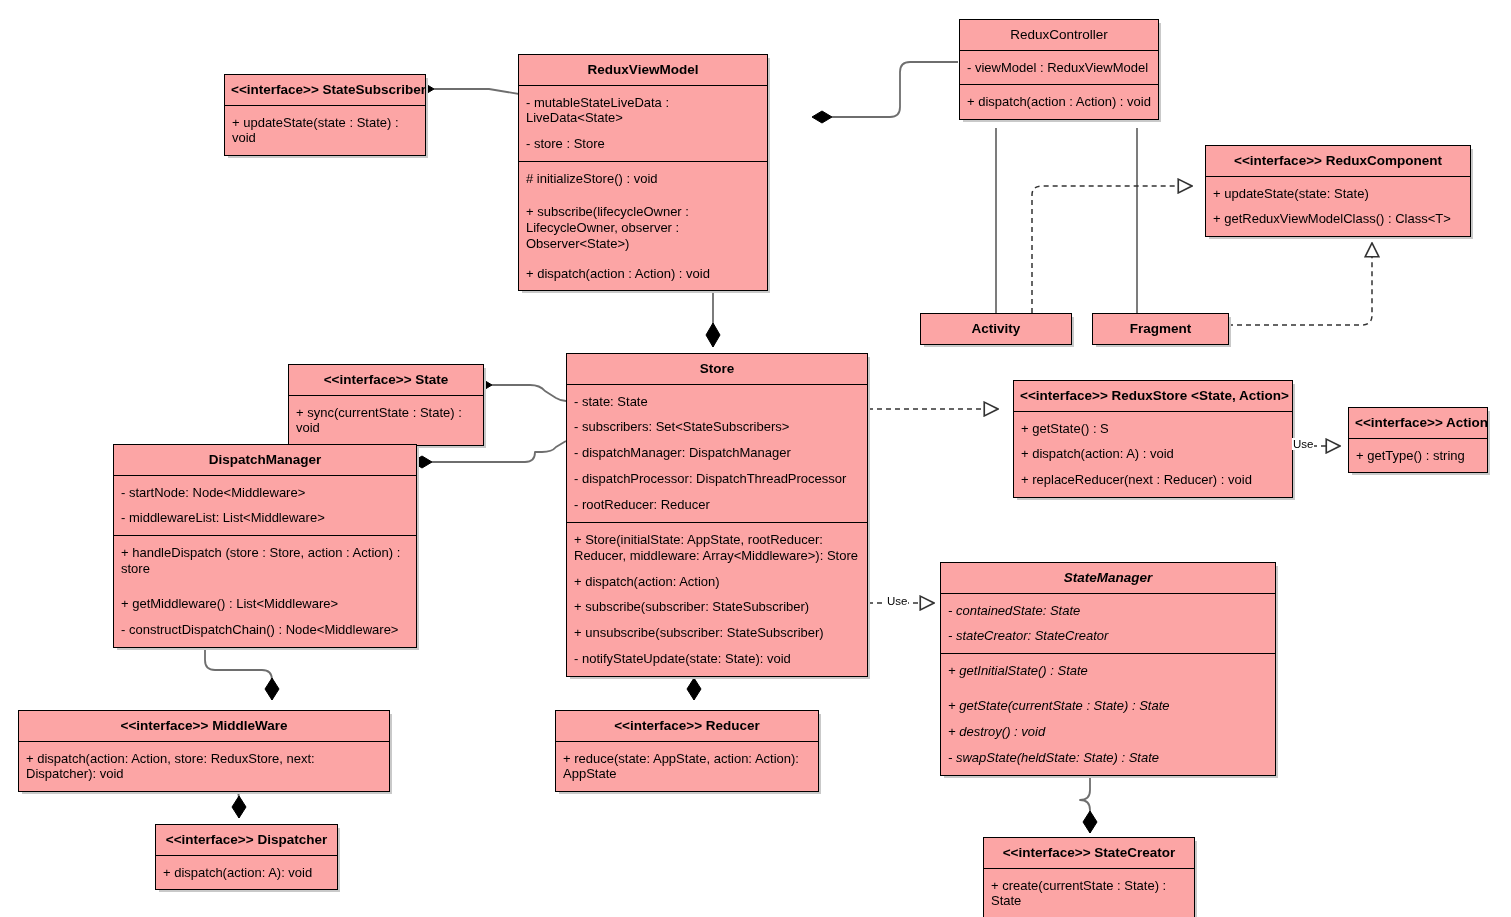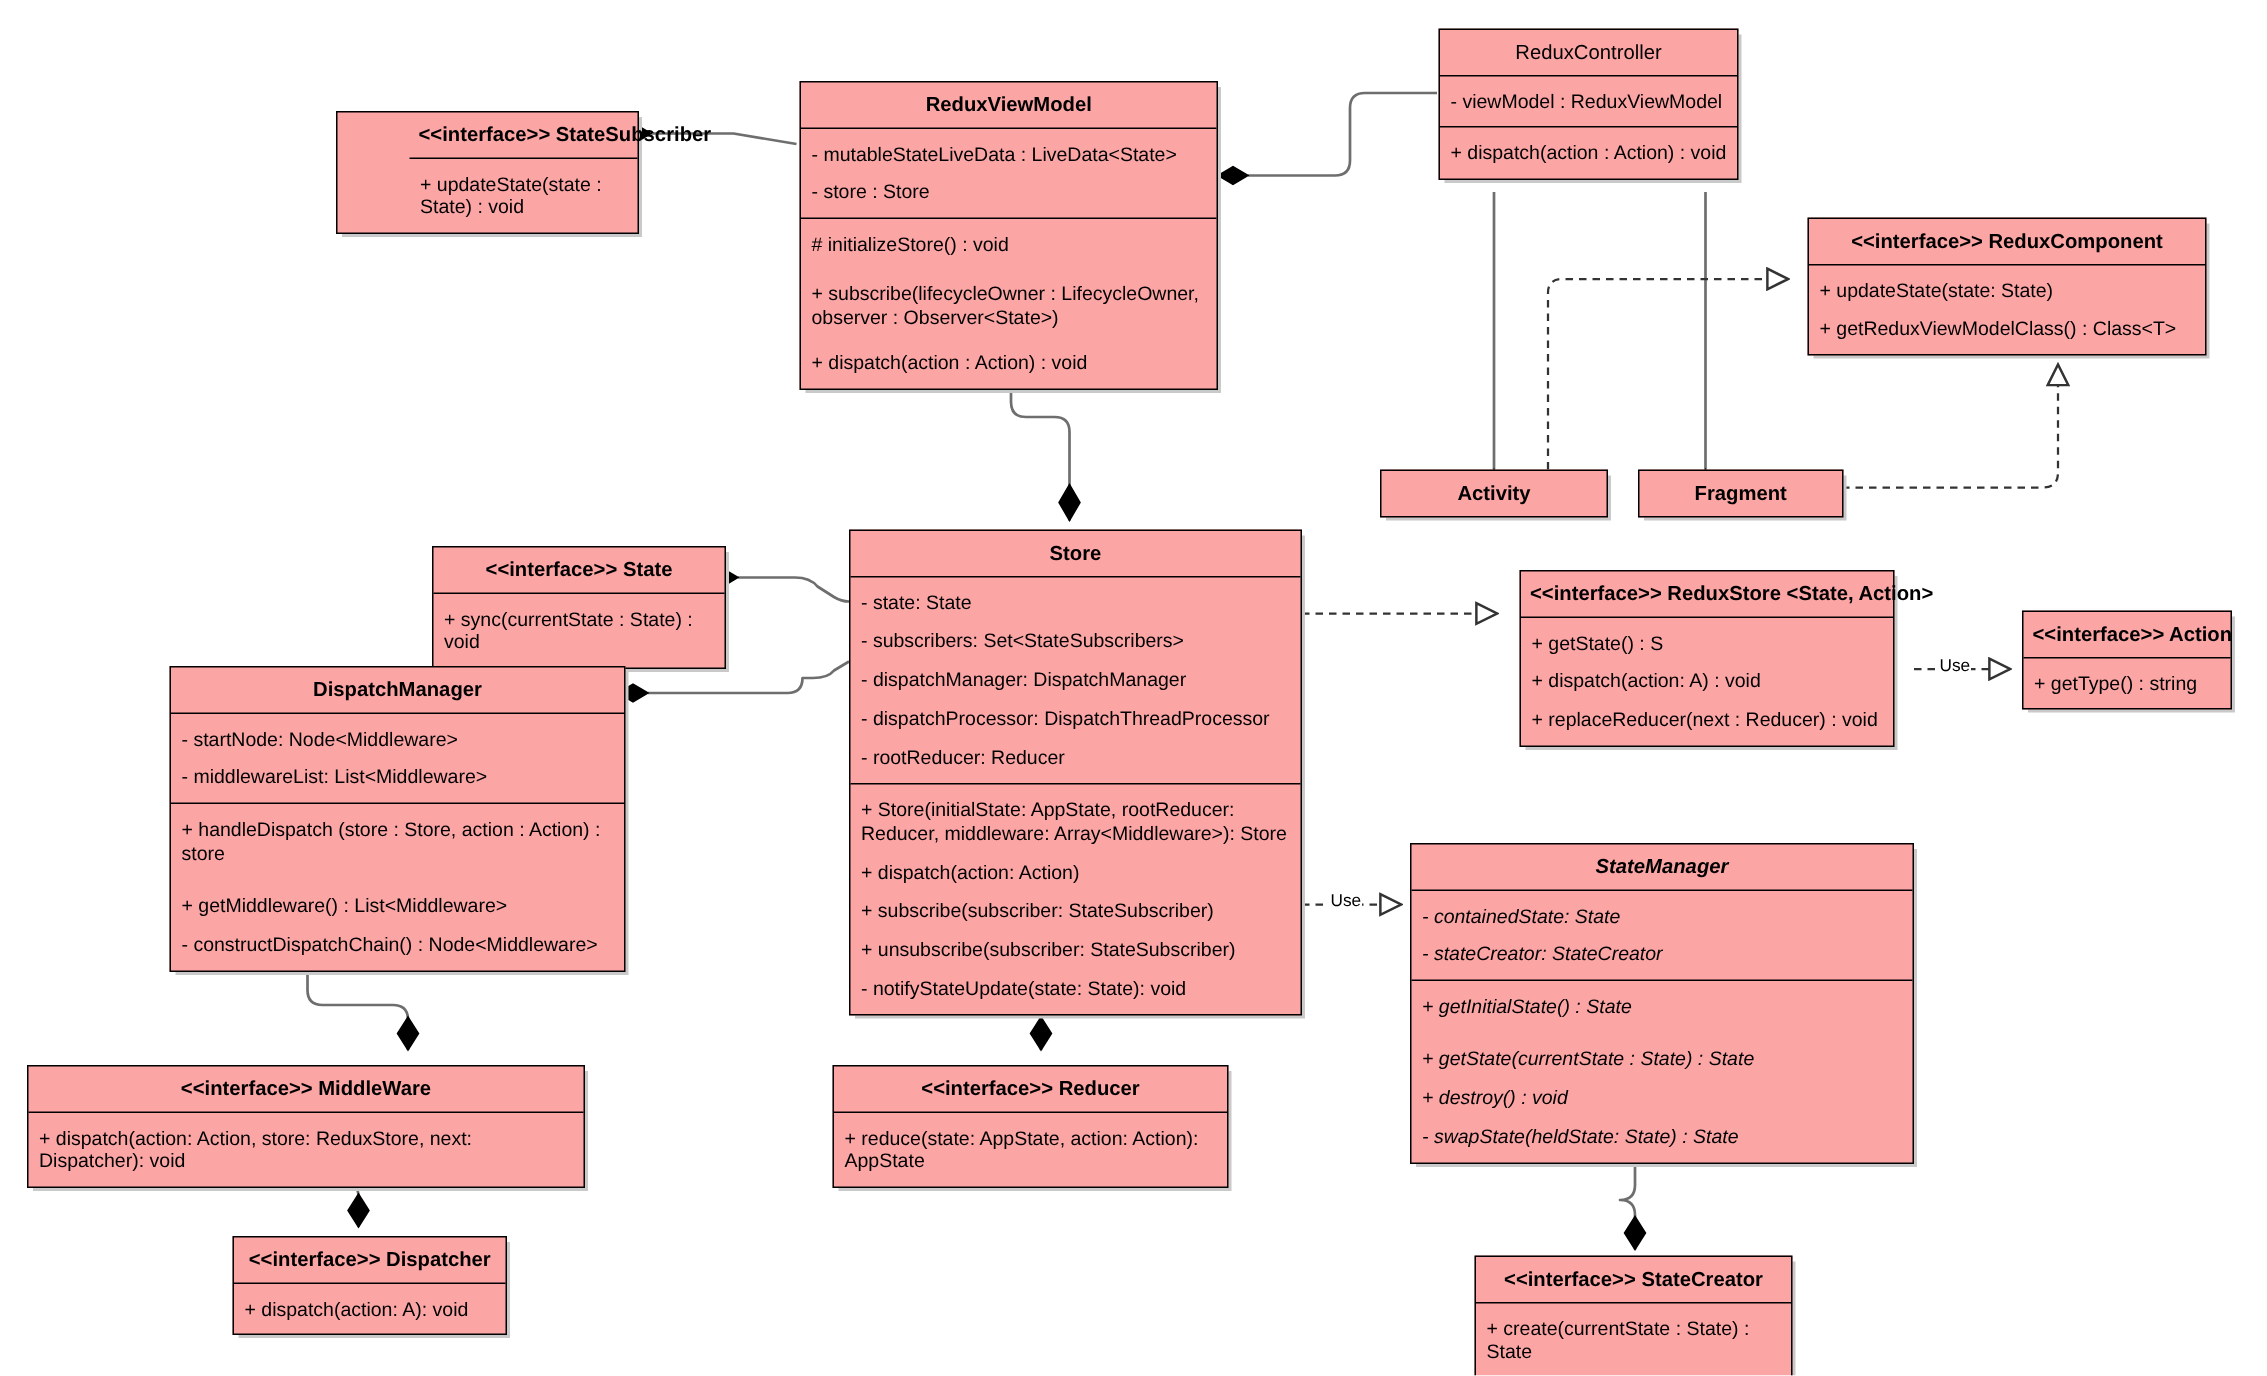--- a/index.html
+++ b/index.html
@@ -138,28 +138,28 @@
       <path d="M1228,325 L1362,325 Q1372,325 1372,315 L1372,243" marker-end="url(#hollow-tri-up)"></path>
 
       <path d="M868,409 L998,409" marker-end="url(#hollow-tri)"></path>
 
       <path d="M1276,446 L1340,446" marker-end="url(#hollow-tri)"></path>
 
       <path d="M868,603 L934,603" marker-end="url(#hollow-tri)"></path>
     </g>
   </svg>
 
-  <div class="uml-class shadowed" style="left:224px; top:74px; width:202px;padding-left:48px;">
+  <div class="uml-class shadowed" style="left:224px; top:74px; width:202px;">
     <div class="cls-title">&lt;&lt;interface&gt;&gt; StateSubscriber</div>
     <div class="compartment">
       <div class="member">+ updateState(state : State) : void</div>
     </div>
   </div>
 
-  <div class="uml-class shadowed" style="left:533px; top:54px; width:279px;">
+  <div class="uml-class shadowed" style="left:518px; top:54px; width:250px;">
     <div class="cls-title">ReduxViewModel</div>
     <div class="compartment">
       <div class="member">- mutableStateLiveData : LiveData&lt;State&gt;</div>
       <div class="member">- store : Store</div>
     </div>
     <div class="compartment">
       <div class="member"># initializeStore() : void</div>
       <div class="member" style="padding-top:12px;">+ subscribe(lifecycleOwner : LifecycleOwner, observer : Observer&lt;State&gt;)</div>
       <div class="member" style="padding-top:9px;">+ dispatch(action : Action) : void</div>
     </div>
@@ -209,21 +209,21 @@
     </div>
     <div class="compartment">
       <div class="member">+ Store(initialState: AppState, rootReducer: Reducer, middleware: Array&lt;Middleware&gt;): Store</div>
       <div class="member">+ dispatch(action: Action)</div>
       <div class="member">+ subscribe(subscriber: StateSubscriber)</div>
       <div class="member">+ unsubscribe(subscriber: StateSubscriber)</div>
       <div class="member">- notifyStateUpdate(state: State): void</div>
     </div>
   </div>
 
-  <div class="uml-class shadowed" style="left:1013px; top:380px; width:250px;">
+  <div class="uml-class shadowed" style="left:1013px; top:380px; width:280px;">
     <div class="cls-title">&lt;&lt;interface&gt;&gt; ReduxStore &lt;State, Action&gt;</div>
     <div class="compartment">
       <div class="member">+ getState() : S</div>
       <div class="member">+ dispatch(action: A) : void</div>
       <div class="member">+ replaceReducer(next : Reducer) : void</div>
     </div>
   </div>
 
   <div class="uml-class shadowed" style="left:1348px; top:407px; width:140px;">
     <div class="cls-title">&lt;&lt;interface&gt;&gt; Action</div>

